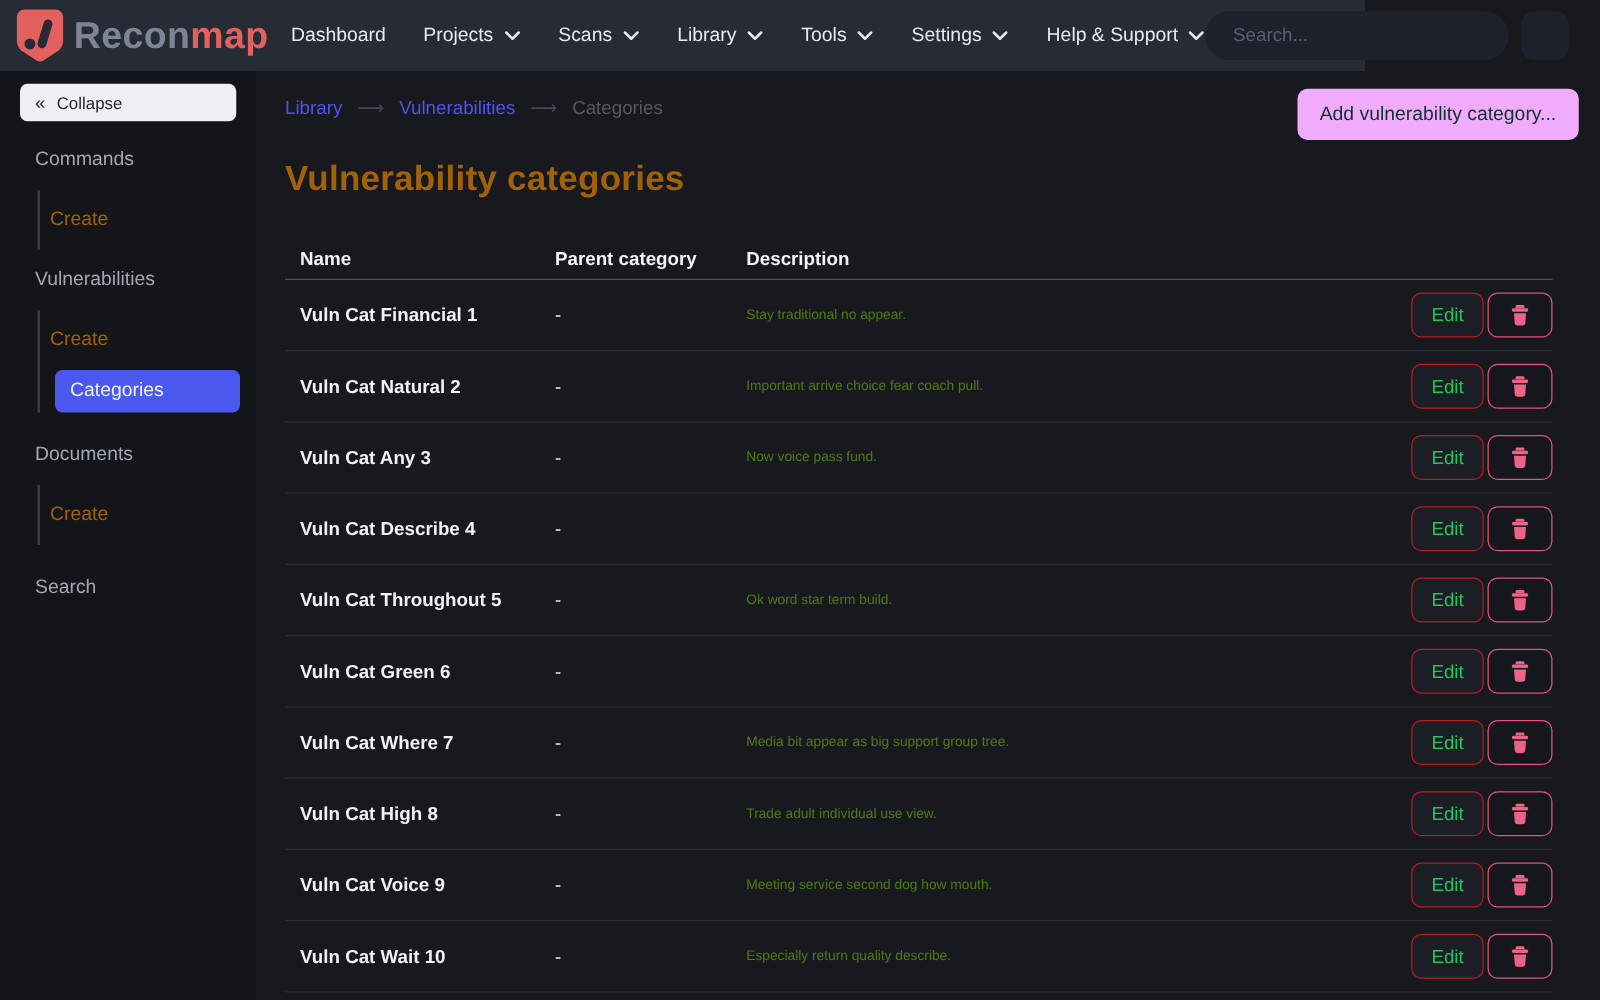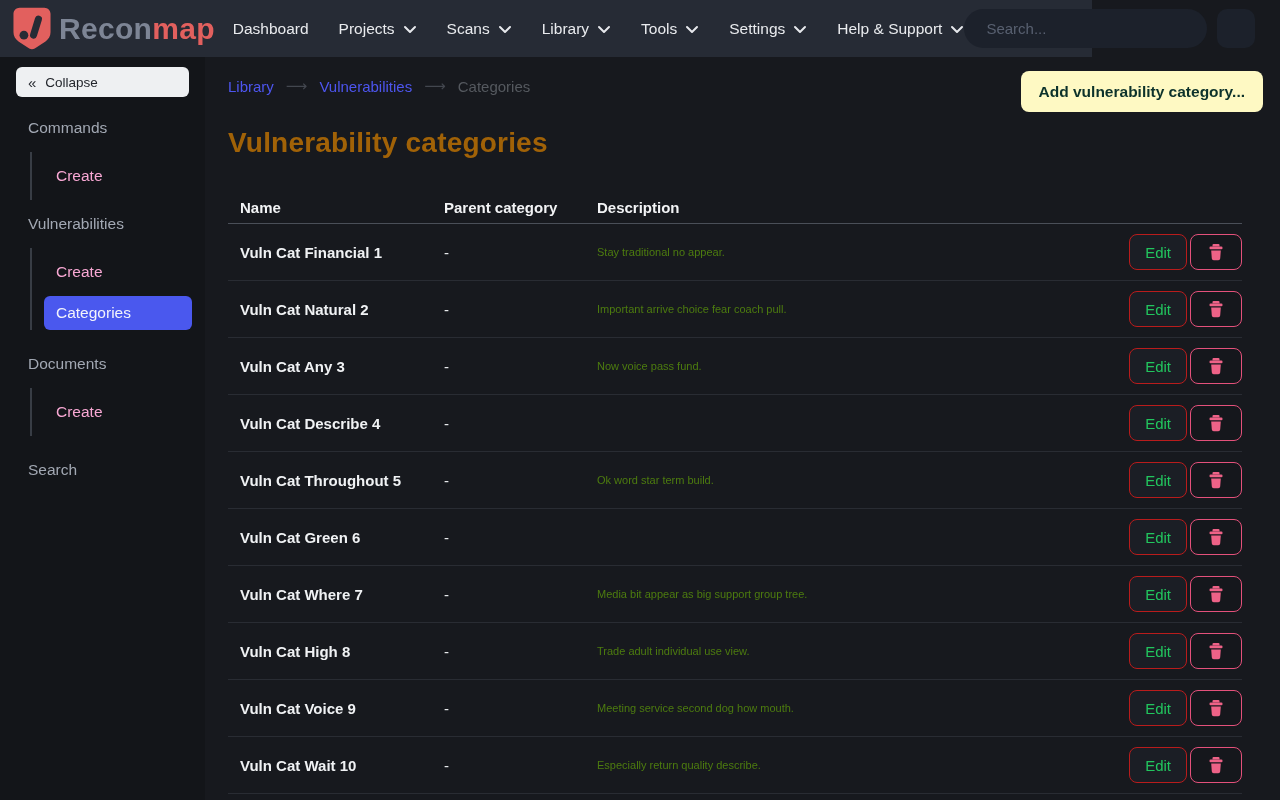--- a/index.html
+++ b/index.html
@@ -27,35 +27,35 @@
   .sidebar { position:absolute; top:57px; left:0; width:205px; height:743px; background:#131519; }
   .collapse-btn { margin:10px 16px 0 16px; width:173px; height:30px; background:#eef0f2;
                   border:none; border-radius:6px; color:#23262c; font-size:13.5px; font-weight:500;
                   display:flex; align-items:center; gap:9px; padding:0 12px; cursor:pointer; }
   .collapse-glyph { font-size:15px; line-height:1; color:#2a2d33; }
   .side-label { height:48px; display:flex; align-items:center; padding-left:28px;
                 color:#a2a8b3; font-size:15.5px; }
   .side-label.first { margin-top:7px; }
   .side-label.gap-top { margin-top:10px; }
   .side-items { margin-left:30px; border-left:2px solid #383d45; }
-  .side-item { height:48px; display:flex; align-items:center; padding-left:24px;
-               color:#f9a8d4; font-size:15.5px; cursor:pointer; }
+  .side-item { height:48px; display:flex; align-items:center; padding-left:8px;
+               color:#a16207; font-size:15.5px; cursor:pointer; }
   .side-item.active { height:34px; margin:0 13px 10px 12px; padding-left:12px; border-radius:6px;
                       background:#4a58ee; color:#f2f3fb; }
 
   
   .main { position:absolute; top:57px; left:205px; width:1075px; height:743px;
           background:#17191e; padding:0 17px 0 23px; }
   .main-header { display:flex; justify-content:space-between; align-items:flex-start; margin-top:14px; }
   .breadcrumb { display:flex; align-items:center; gap:12px; font-size:15px; padding-top:6px; }
   .crumb-link { color:#4d55ee; cursor:pointer; }
   .crumb-sep { color:#43474f; font-size:15px; }
   .crumb-current { color:#55595f; }
-  .add-btn { background:#fef9c3; color:#0c322b; border:none; border-radius:8px; height:41px;
-             padding:0 18px; font-size:15.5px; cursor:pointer;font-weight:bold; }
+  .add-btn { background:#f0abfc; color:#0c322b; border:none; border-radius:8px; height:41px;
+             padding:0 18px; font-size:15.5px; cursor:pointer; }
   .page-title { margin-top:14px; font-size:28px; line-height:34px; font-weight:700; color:#a16207;
                 letter-spacing:.2px; }
 
   .cat-table { margin-top:32px; margin-right:21px; }
   .thead, .trow { display:grid; grid-template-columns:204px 153px 1fr auto; align-items:center;
                   padding-left:12px; }
   .thead { height:32px; border-bottom:1px solid #4a4f58; }
   .th { color:#f2f3f5; font-size:15px; font-weight:700; }
   .trow { height:57px; border-bottom:1px solid #292c33; }
   .c-name { color:#f0f2f4; font-size:15px; font-weight:700; }

